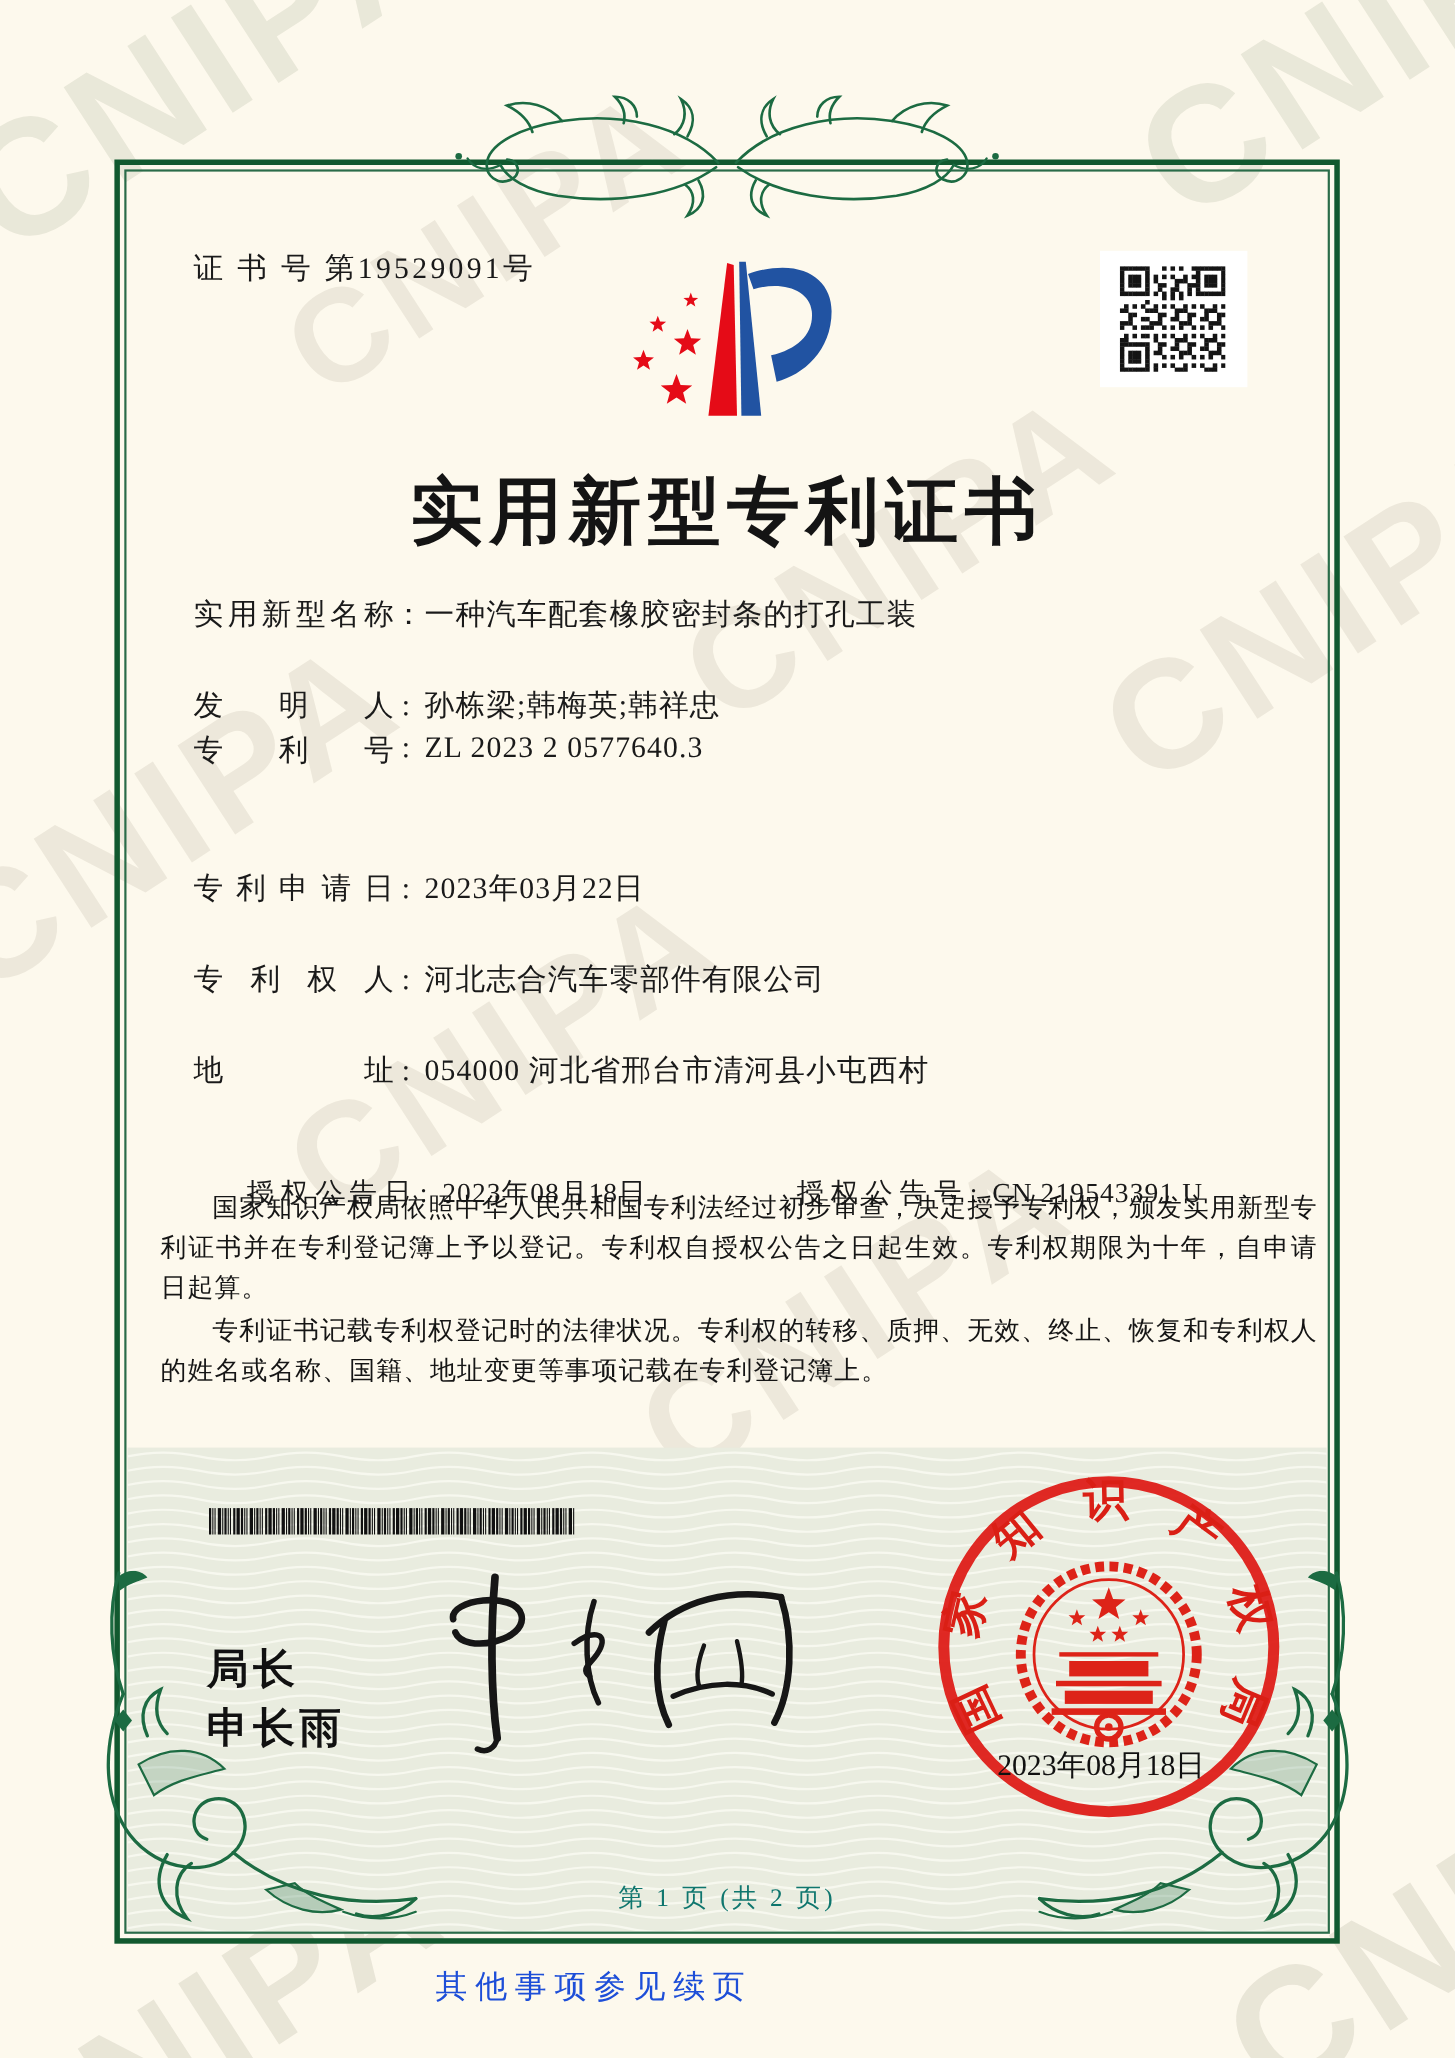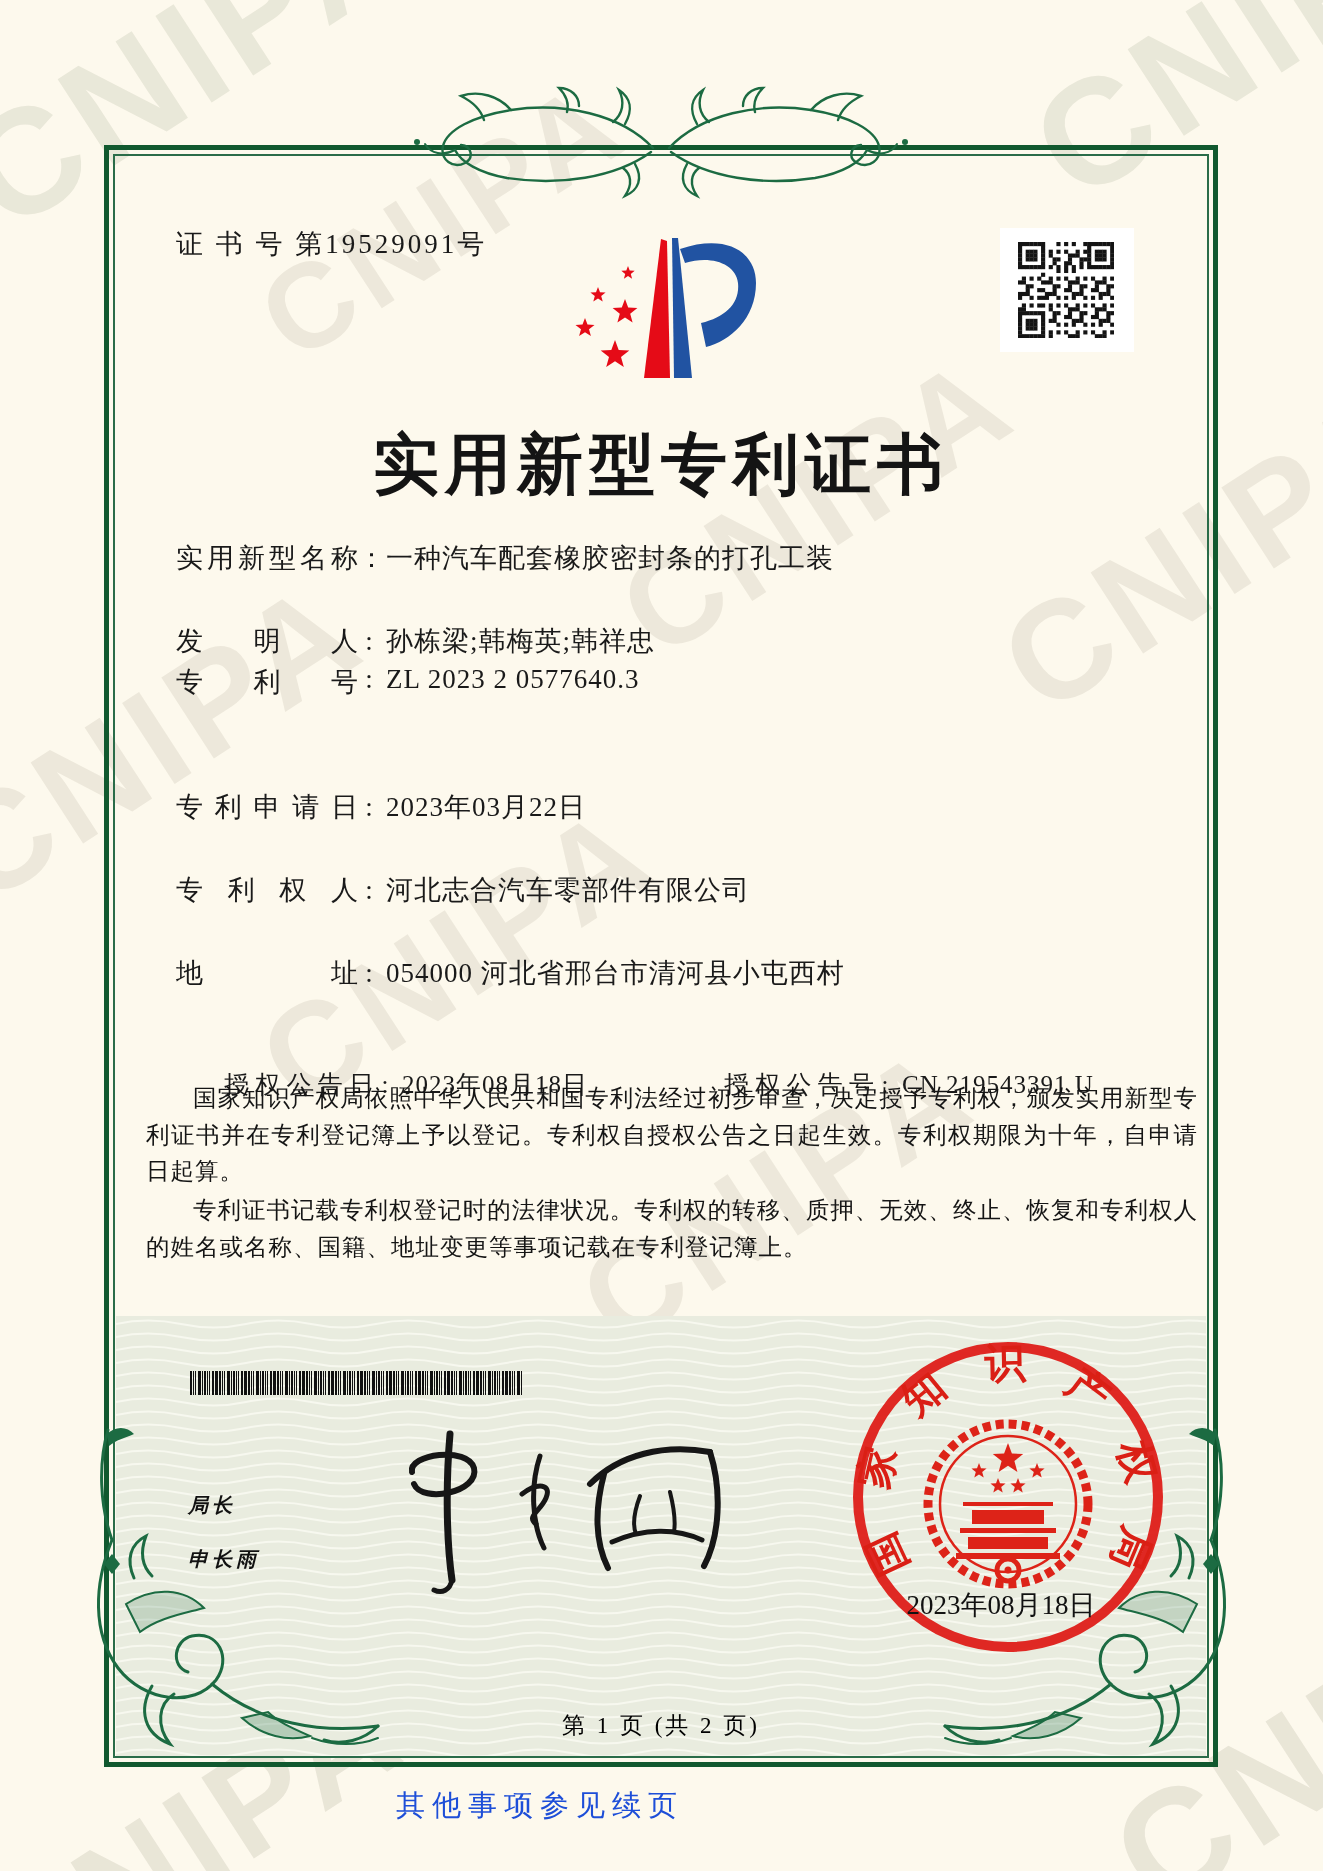--- a/index.html
+++ b/index.html
@@ -31,26 +31,26 @@
   
   .frow{position:absolute;left:176px;font-size:27px;z-index:5;white-space:nowrap;}
   .flabel{display:inline-block;width:182px;text-align:justify;text-align-last:justify;vertical-align:top;}
   .fcolon{display:inline-block;width:22px;text-align:center;}
   .fvalue{margin-left:6px;letter-spacing:1px;}
   .grant{position:absolute;top:1068px;font-size:25px;z-index:5;white-space:nowrap;margin-left:48px;}
   
   .para{position:absolute;left:146px;width:1052px;font-size:23.5px;line-height:36.5px;
         letter-spacing:1px;text-align:justify;text-indent:2em;z-index:5;color:#151515;}
   
-  .director{position:absolute;left:188px;font-size:20px;letter-spacing:4px;z-index:6;
-        font-family:"Liberation Sans","DejaVu Sans",sans-serif;font-weight:600;color:#111;font-style:italic;}
+  .director{position:absolute;left:188px;font-size:38px;letter-spacing:4px;z-index:6;
+        font-family:"Liberation Sans","DejaVu Sans",sans-serif;font-weight:600;color:#111;}
   .sig{position:absolute;left:372px;top:1420px;z-index:6;}
   .sealwrap{position:absolute;left:843px;top:1332px;z-index:7;}
   .pagefoot{position:absolute;left:104px;top:1710px;width:1114px;text-align:center;
-        font-size:23px;letter-spacing:3px;z-index:6;color:#000000;}
+        font-size:23px;letter-spacing:3px;z-index:6;color:#0f766e;}
   .contnote{position:absolute;left:0;top:1786px;width:1080px;text-align:center;
         font-size:29px;letter-spacing:7px;z-index:6;color:#1d4ed8;}
   .bcode{position:absolute;left:190px;top:1371px;z-index:6;}
   .logo{position:absolute;left:560px;top:225px;z-index:5;}
 </style>
 </head>
 <body>
 
 <div class="page">
 

